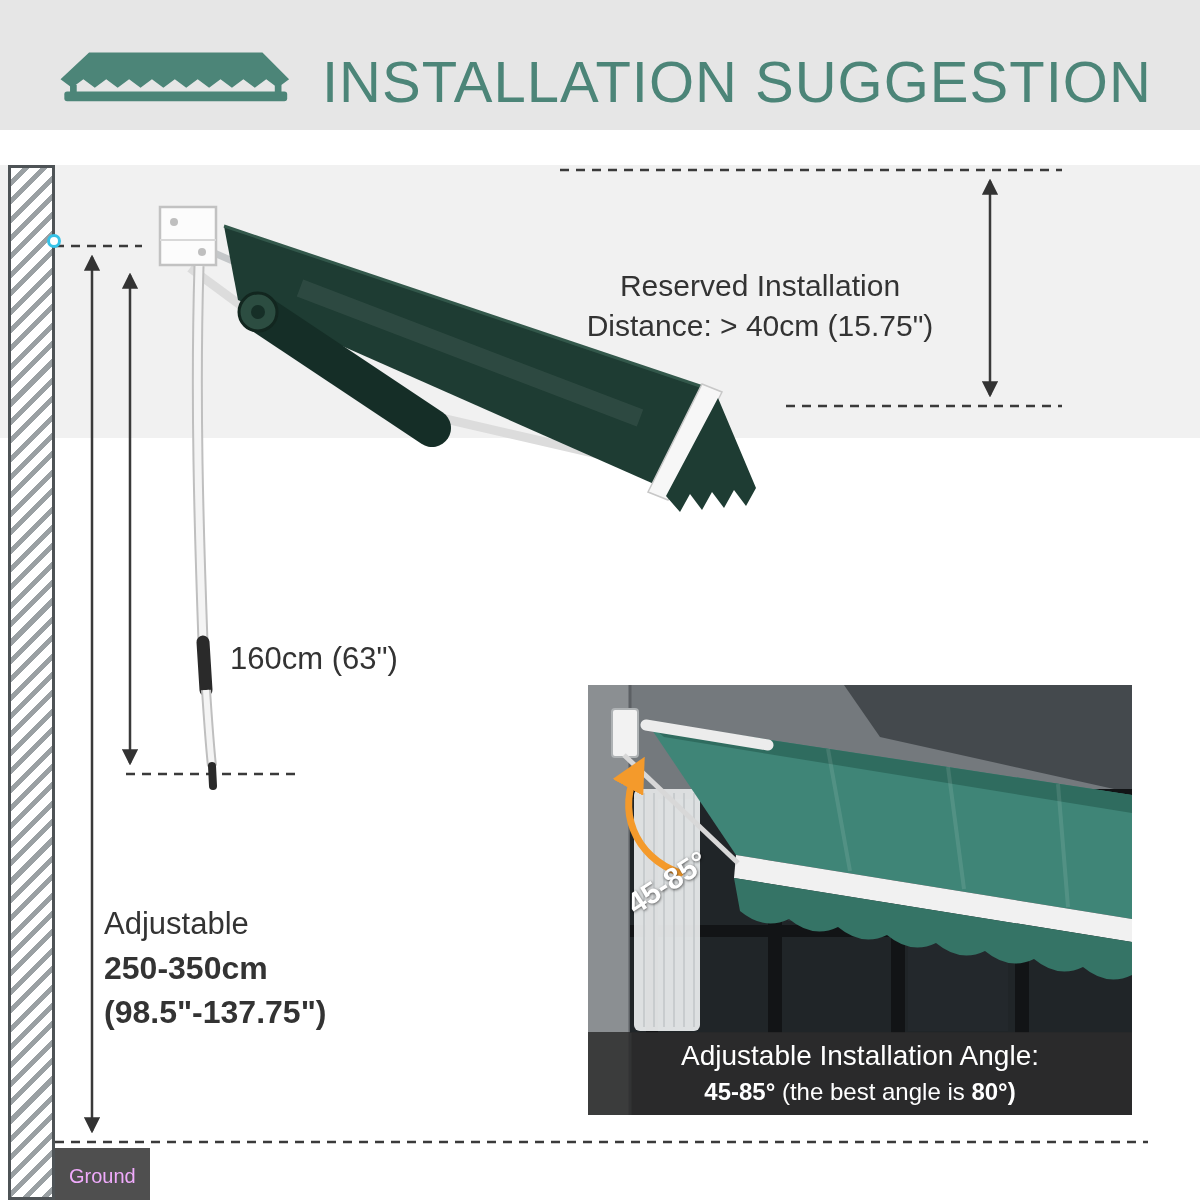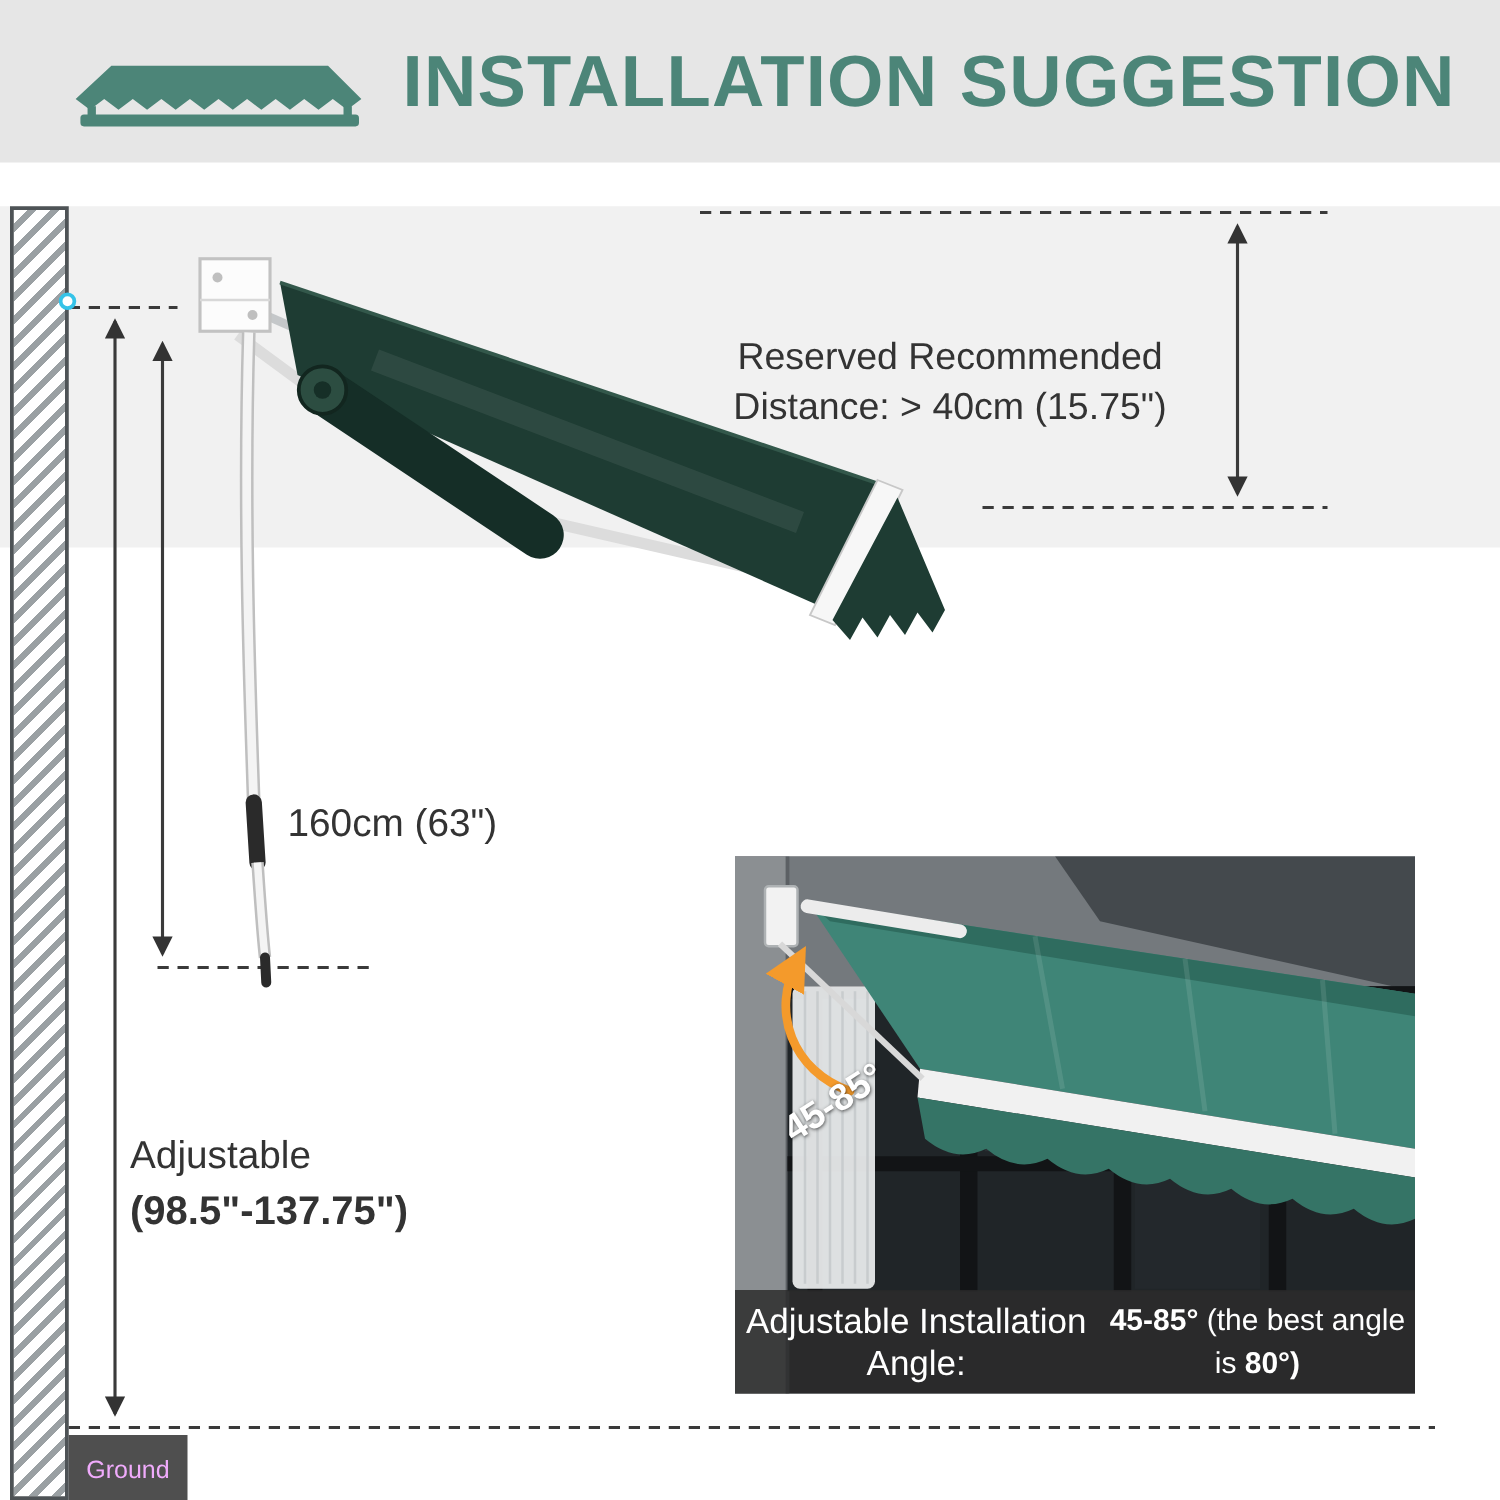--- a/index.html
+++ b/index.html
@@ -11,43 +11,43 @@
     --band-bg:#f1f1f1;
     --dim-line:#3a3a3a;
   }
   *{margin:0;padding:0;box-sizing:border-box}
   html,body{width:1200px;height:1200px;background:#fff;
     font-family:"Liberation Sans","DejaVu Sans",sans-serif;overflow:hidden}
   .page{position:absolute;inset:0;width:1200px;height:1200px}
 
   .header{position:absolute;left:0;top:0;width:1200px;height:130px;background:var(--header-bg)}
   .awning-icon{position:absolute;left:26px;top:24px;width:290px;height:80px}
-  .title{position:absolute;left:322px;top:0;height:130px;display:flex;align-items:center;
-    font-size:58px;font-weight:bold;letter-spacing:1px;color:var(--accent-teal);white-space:nowrap}
+  .title{position:absolute;left:322px;top:16px;height:130px;display:flex;align-items:center;
+    font-size:58px;font-weight:normal;letter-spacing:1px;color:var(--accent-teal);white-space:nowrap}
 
   .band{position:absolute;left:0;top:165px;width:1200px;height:273px;background:var(--band-bg)}
   .wall{position:absolute;left:8px;top:165px;width:47px;height:1035px;border:3px solid #4e5356;
     background:repeating-linear-gradient(135deg,#ffffff 0 8px,#9aa0a3 8px 13px)}
 
   .diagram{position:absolute;left:0;top:0;width:1200px;height:1200px;pointer-events:none}
 
   .txt{position:absolute;color:#333}
   .reserved{left:552px;top:266px;width:416px;text-align:center;font-size:30px;line-height:40px}
   .crank{left:230px;top:636px;font-size:31px;line-height:46px}
   .height{left:104px;top:902px;font-size:31px;line-height:44px}
   .height .bold{font-weight:bold;font-size:32px}
   .ground{position:absolute;left:55px;top:1148px;background:#4f4f4f;color:#f0abfc;font-size:20px;
     padding:17px 14px;line-height:22px}
 
   .inset{position:absolute;left:588px;top:685px;width:544px;height:430px;overflow:hidden}
   .inset svg{position:absolute;inset:0}
   .angle{position:absolute;left:30px;top:164px;width:150px;color:#fff;font-size:30px;font-weight:bold;
     transform:rotate(-33deg);text-shadow:0 1px 3px rgba(0,0,0,.65);white-space:nowrap}
   .caption{position:absolute;left:0;top:347px;width:544px;height:83px;background:rgba(42,42,42,.82);
-    color:#fff;display:flex;align-items:center;justify-content:center;gap:2px;text-align:center}
+    color:#fff;display:flex;flex-direction:column;align-items:center;justify-content:center;gap:2px;text-align:center}
   .cap1{font-size:28px;line-height:34px}
   .cap2{font-size:24px;line-height:34px}
   .cap2 .b{font-weight:bold}
 
   svg .dash{stroke:var(--dim-line);stroke-width:2.5;stroke-dasharray:9 7;fill:none}
   svg .dim{stroke:var(--dim-line);stroke-width:2.5;fill:none}
   svg .fill-teal{fill:var(--accent-teal)}
   svg .fill-green{fill:var(--awning-green)}
   svg .fill-inset-teal{fill:var(--inset-awning-teal)}
   svg .fill-inset-teal-dark{fill:#357466}
@@ -128,30 +128,31 @@
       <path d="M199,266 C195,400 199,530 203,642" stroke="#bfbfbf" stroke-width="11" fill="none"></path>
       <path d="M199,266 C195,400 199,530 203,642" stroke="#f4f4f4" stroke-width="7" fill="none"></path>
       <path d="M203,642 L206,690" stroke="#2a2a2a" stroke-width="13" stroke-linecap="round" fill="none"></path>
       <path d="M206,690 C208,720 210,748 212,766" stroke="#bfbfbf" stroke-width="10" fill="none"></path>
       <path d="M206,690 C208,720 210,748 212,766" stroke="#f4f4f4" stroke-width="6" fill="none"></path>
       <path d="M212,766 L213,786" stroke="#2a2a2a" stroke-width="8" stroke-linecap="round" fill="none"></path>
     </g>
   </svg>
 
   <div class="txt reserved">
-    <div>Reserved Recommended</div>
+    <div>Reserved Installation</div>
     <div>Distance: &gt; 40cm (15.75")</div>
   </div>
 
   <div class="txt crank">
     <div>160cm (63")</div>
   </div>
 
   <div class="txt height">
     <div>Adjustable</div>
+    <div class="bold">250-350cm</div>
     <div class="bold">(98.5"-137.75")</div>
   </div>
 
   <div class="ground">Ground</div>
 
   <div class="inset">
     <svg viewBox="0 0 544 430">
       <defs>
         <marker id="orangeArrow" viewBox="0 0 10 10" refX="6" refY="5" markerWidth="5" markerHeight="5" orient="auto">
           <path class="fill-orange" d="M0,0 L10,5 L0,10 Z"></path>

